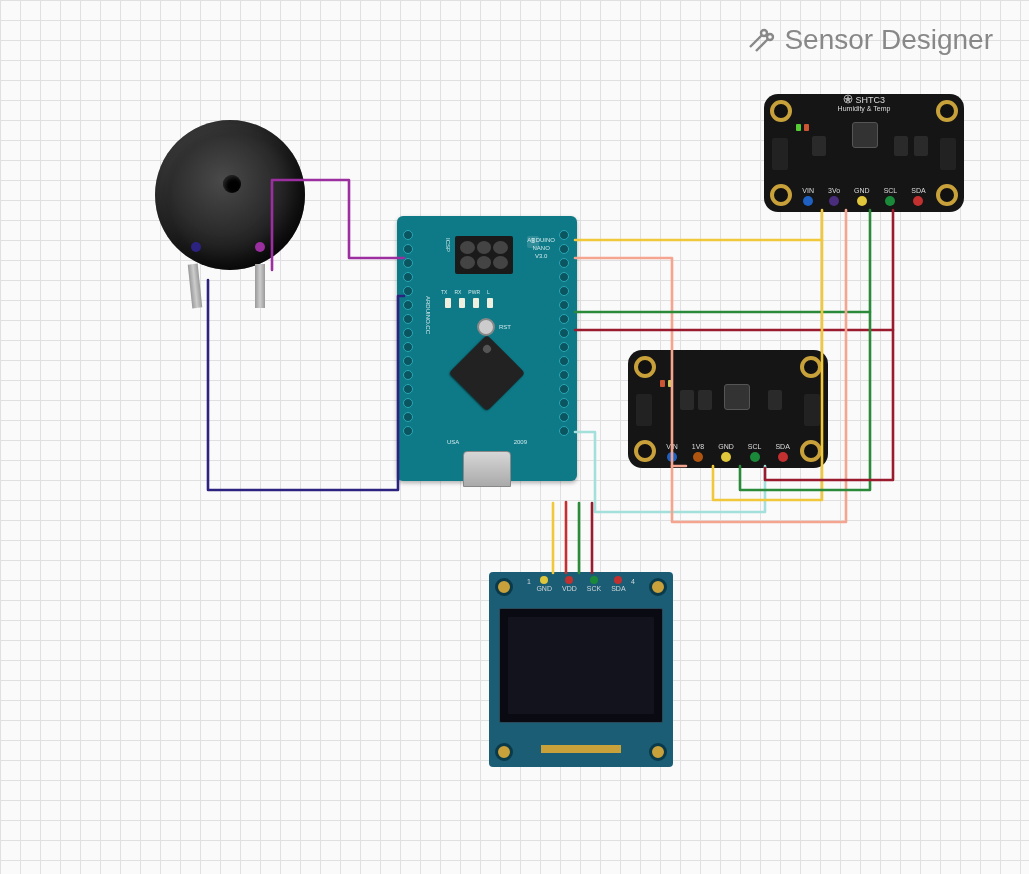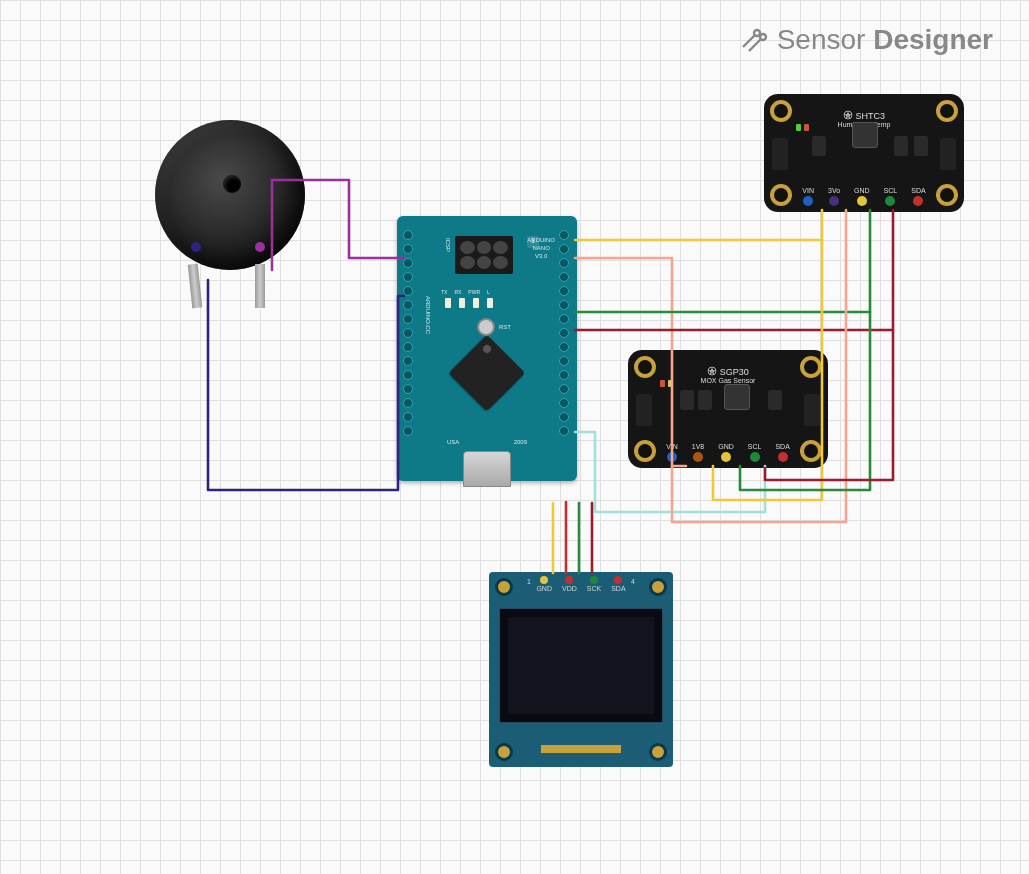--- a/index.html
+++ b/index.html
@@ -10,21 +10,21 @@
   background-image:
     linear-gradient(#e0e0e0 1px,transparent 1px),
     linear-gradient(90deg,#e0e0e0 1px,transparent 1px),
     linear-gradient(#d0d0d0 1px,transparent 1px),
     linear-gradient(90deg,#d0d0d0 1px,transparent 1px);
   background-size:20px 20px,20px 20px,100px 100px,100px 100px;
   position:relative;overflow:hidden
 }
 .logo{position:absolute;top:24px;right:36px;display:flex;align-items:center;gap:8px;color:#888;font-size:28px}
 .logo svg{stroke:#888}
-.logo .bold{font-weight:700}
+.logo .bold{font-weight:400}
 .component{position:absolute}
 
 .buzzer-body{width:150px;height:150px;border-radius:50%;
   background:radial-gradient(circle at 45% 40%,#4a4a4a 0%,#2a2a2a 45%,#0d0d0d 80%);
   box-shadow:inset -8px -8px 20px rgba(0,0,0,.6),inset 6px 6px 12px rgba(255,255,255,.08)}
 .buzzer-hole{position:absolute;width:18px;height:18px;border-radius:50%;background:#000;top:55px;left:68px;box-shadow:inset 2px 2px 4px rgba(80,80,80,.5)}
 .buzzer-pin{position:absolute;width:10px;height:44px;background:linear-gradient(90deg,#999,#ccc,#999);bottom:-38px}
 .buzzer-pin.l{left:35px;transform:rotate(-6deg)}
 .buzzer-pin.r{left:100px}
 .buzzer-dot{position:absolute;width:10px;height:10px;border-radius:50%;bottom:18px}
@@ -51,21 +51,21 @@
 .nano .ledrow{position:absolute;top:82px;left:48px;display:flex;gap:8px}
 .nano .led{width:6px;height:10px;background:#efefe0;border-radius:1px}
 .nano .ledlbl{position:absolute;font-size:5px;color:#cfe8eb;top:73px;left:44px;display:flex;gap:7px}
 .nano .one{position:absolute;top:20px;right:38px;font-size:8px;color:#cfe8eb;background:#fff2;width:12px;height:12px;text-align:center;border-radius:2px}
 .nano .usa{position:absolute;bottom:36px;left:50px;font-size:6px;color:#cfe8eb}
 .nano .year{position:absolute;bottom:36px;right:50px;font-size:6px;color:#cfe8eb}
 
 .ada{position:absolute;width:200px;height:118px;background:#151515;border-radius:14px;color:#ddd}
 .ada .hole{position:absolute;width:22px;height:22px;border-radius:50%;background:#111;border:4px solid #c8a13a}
 .ada .h1{top:6px;left:6px}.ada .h2{top:6px;right:6px}.ada .h3{bottom:6px;left:6px}.ada .h4{bottom:6px;right:6px}
-.ada .titlebar{text-align:center;font-size:9px;padding-top:16px}
+.ada .titlebar{text-align:center;font-size:9px;padding-top:0}
 .ada .sub{font-size:7px}
 .ada .chip{position:absolute;width:26px;height:26px;background:#333;border:1px solid #555;top:28px;left:88px;border-radius:3px}
 .ada .smd{position:absolute;width:14px;height:20px;background:#2a2a2a;border-radius:2px}
 .ada .pins{position:absolute;bottom:6px;left:0;right:0;display:flex;justify-content:center;gap:14px}
 .ada .pins .p{text-align:center;font-size:7px}
 .ada .pins .dot{width:10px;height:10px;border-radius:50%;margin:2px auto 0}
 .ada .leds{position:absolute;top:30px;left:32px;display:flex;gap:3px}
 .ada .leds span{width:5px;height:7px;border-radius:1px}
 .ada .stemma{position:absolute;width:16px;height:32px;background:#222;border-radius:2px;top:44px}
 .clr-vin{background:#1e61c2}.clr-3v{background:#4a2d7d}.clr-gnd{background:#e0c63a}.clr-scl{background:#1a8a3a}.clr-sda{background:#c23030}.clr-1v8{background:#b05510}
@@ -223,28 +223,20 @@
         <div class="dot clr-sda"></div>
       </div>
     </div>
 </div>
 
 <div class="ada" style="left:628px;top:350px">
   <div class="hole h1"></div>
     <div class="hole h2"></div>
     <div class="hole h3"></div>
     <div class="hole h4"></div>
-  <div class="titlebar">
-    <svg width="10" height="10" style="vertical-align:-1px">
-        <circle cx="5" cy="5" r="4" fill="none" stroke="#aaa" stroke-width="1"></circle>
-        <path d="M5 1 L6 4 L9 4 L6.5 6 L7.5 9 L5 7 L2.5 9 L3.5 6 L1 4 L4 4 Z" fill="#aaa"></path>
-      </svg>
-    <span>SGP30</span>
-    <div class="sub">MOX Gas Sensor</div>
-  </div>
   <div class="leds">
       <span style="background:#c53"></span>
       <span style="background:#cc5"></span>
     </div>
   <div class="chip" style="left:96px;top:34px"></div>
   <div class="smd" style="top:40px;left:52px"></div>
   <div class="smd" style="top:40px;left:70px"></div>
   <div class="smd" style="top:40px;left:140px"></div>
   <div class="stemma" style="left:8px"></div>
   <div class="stemma" style="right:8px"></div>

